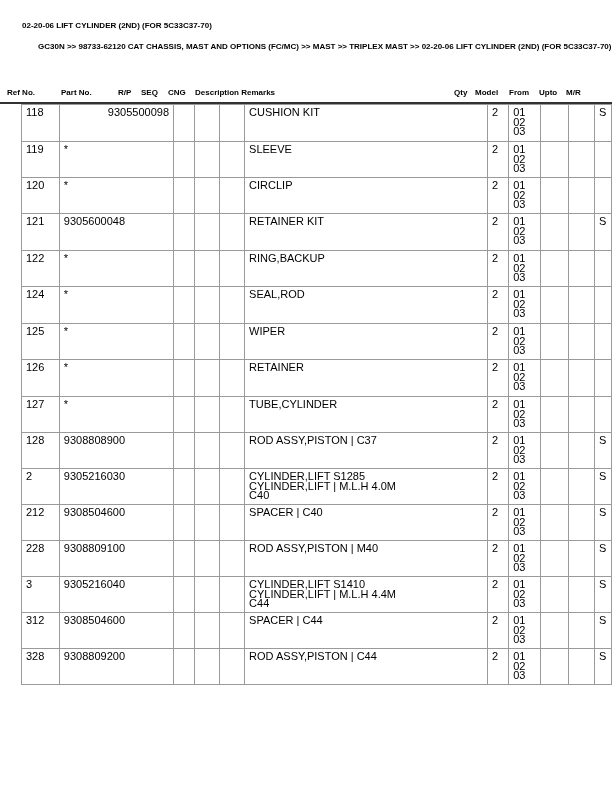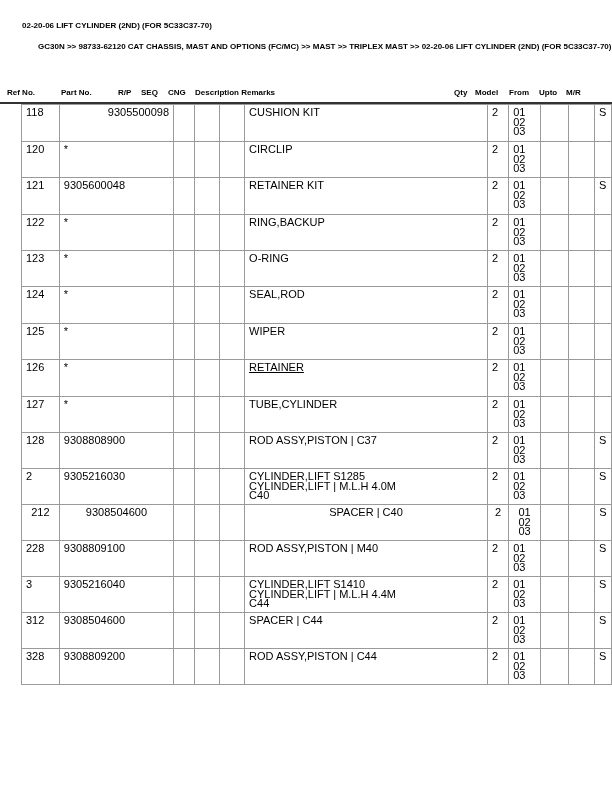--- a/index.html
+++ b/index.html
@@ -63,20 +63,35 @@
         <td class="desc" style="height: 37px;">CUSHION KIT</td>
         <td style="height: 37px;">2</td>
         <td class="model" style="height: 37px;">01
 02
 03</td>
         <td style="height: 37px;"></td>
         <td style="height: 37px;"></td>
         <td style="height: 37px;">S</td>
       </tr>
       <tr style="height: 36px;">
+        <td style="height: 36px;">119</td>
+        <td style="height: 36px;">*</td>
+        <td style="height: 36px;"></td>
+        <td style="height: 36px;"></td>
+        <td style="height: 36px;"></td>
+        <td class="desc" style="height: 36px;"> SLEEVE</td>
+        <td style="height: 36px;">2</td>
+        <td class="model" style="height: 36px;">01
+02
+03</td>
+        <td style="height: 36px;"></td>
+        <td style="height: 36px;"></td>
+        <td style="height: 36px;"></td>
+      </tr>
+      <tr style="height: 36px;">
         <td style="height: 36px;">120</td>
         <td style="height: 36px;">*</td>
         <td style="height: 36px;"></td>
         <td style="height: 36px;"></td>
         <td style="height: 36px;"></td>
         <td class="desc" style="height: 36px;"> CIRCLIP</td>
         <td style="height: 36px;">2</td>
         <td class="model" style="height: 36px;">01
 02
 03</td>
@@ -107,35 +122,20 @@
         <td style="height: 36px;"></td>
         <td class="desc" style="height: 36px;"> RING,BACKUP</td>
         <td style="height: 36px;">2</td>
         <td class="model" style="height: 36px;">01
 02
 03</td>
         <td style="height: 36px;"></td>
         <td style="height: 36px;"></td>
         <td style="height: 36px;"></td>
       </tr>
-      <tr style="height: 36px;">
-        <td style="height: 36px;">123</td>
-        <td style="height: 36px;">*</td>
-        <td style="height: 36px;"></td>
-        <td style="height: 36px;"></td>
-        <td style="height: 36px;"></td>
-        <td class="desc" style="height: 36px;"> O-RING</td>
-        <td style="height: 36px;">2</td>
-        <td class="model" style="height: 36px;">01
-02
-03</td>
-        <td style="height: 36px;"></td>
-        <td style="height: 36px;"></td>
-        <td style="height: 36px;"></td>
-      </tr>
       <tr style="height: 37px;">
         <td style="height: 37px;">124</td>
         <td style="height: 37px;">*</td>
         <td style="height: 37px;"></td>
         <td style="height: 37px;"></td>
         <td style="height: 37px;"></td>
         <td class="desc" style="height: 37px;"> SEAL,ROD</td>
         <td style="height: 37px;">2</td>
         <td class="model" style="height: 37px;">01
 02
@@ -158,21 +158,21 @@
         <td style="height: 36px;"></td>
         <td style="height: 36px;"></td>
         <td style="height: 36px;"></td>
       </tr>
       <tr style="height: 37px;">
         <td style="height: 37px;">126</td>
         <td style="height: 37px;">*</td>
         <td style="height: 37px;"></td>
         <td style="height: 37px;"></td>
         <td style="height: 37px;"></td>
-        <td class="desc" style="height: 37px; text-decoration: underline;"> RETAINER</td>
+        <td class="desc" style="height: 37px;"> RETAINER</td>
         <td style="height: 37px;">2</td>
         <td class="model" style="height: 37px;">01
 02
 03</td>
         <td style="height: 37px;"></td>
         <td style="height: 37px;"></td>
         <td style="height: 37px;"></td>
       </tr>
       <tr style="height: 36px;">
         <td style="height: 36px;">127</td>
@@ -214,21 +214,21 @@
 CYLINDER,LIFT | M.L.H 4.0M
 C40</td>
         <td style="height: 36px;">2</td>
         <td class="model" style="height: 36px;">01
 02
 03</td>
         <td style="height: 36px;"></td>
         <td style="height: 36px;"></td>
         <td style="height: 36px;">S</td>
       </tr>
-      <tr style="height: 36px; text-align: center;">
+      <tr style="height: 36px;">
         <td style="height: 36px;">212</td>
         <td style="height: 36px;">9308504600</td>
         <td style="height: 36px;"></td>
         <td style="height: 36px;"></td>
         <td style="height: 36px;"></td>
         <td class="desc" style="height: 36px;">SPACER | C40</td>
         <td style="height: 36px;">2</td>
         <td class="model" style="height: 36px;">01
 02
 03</td>

